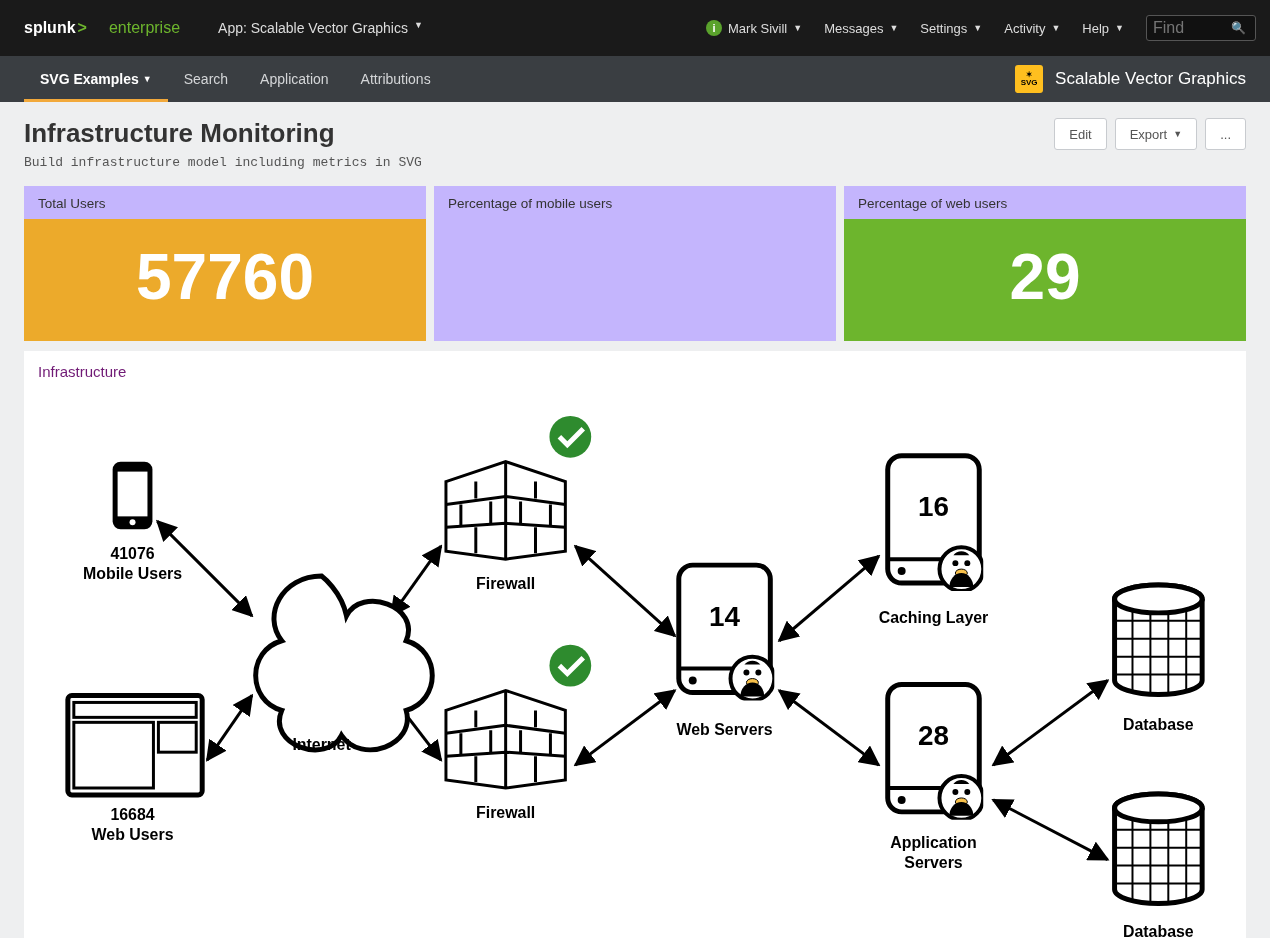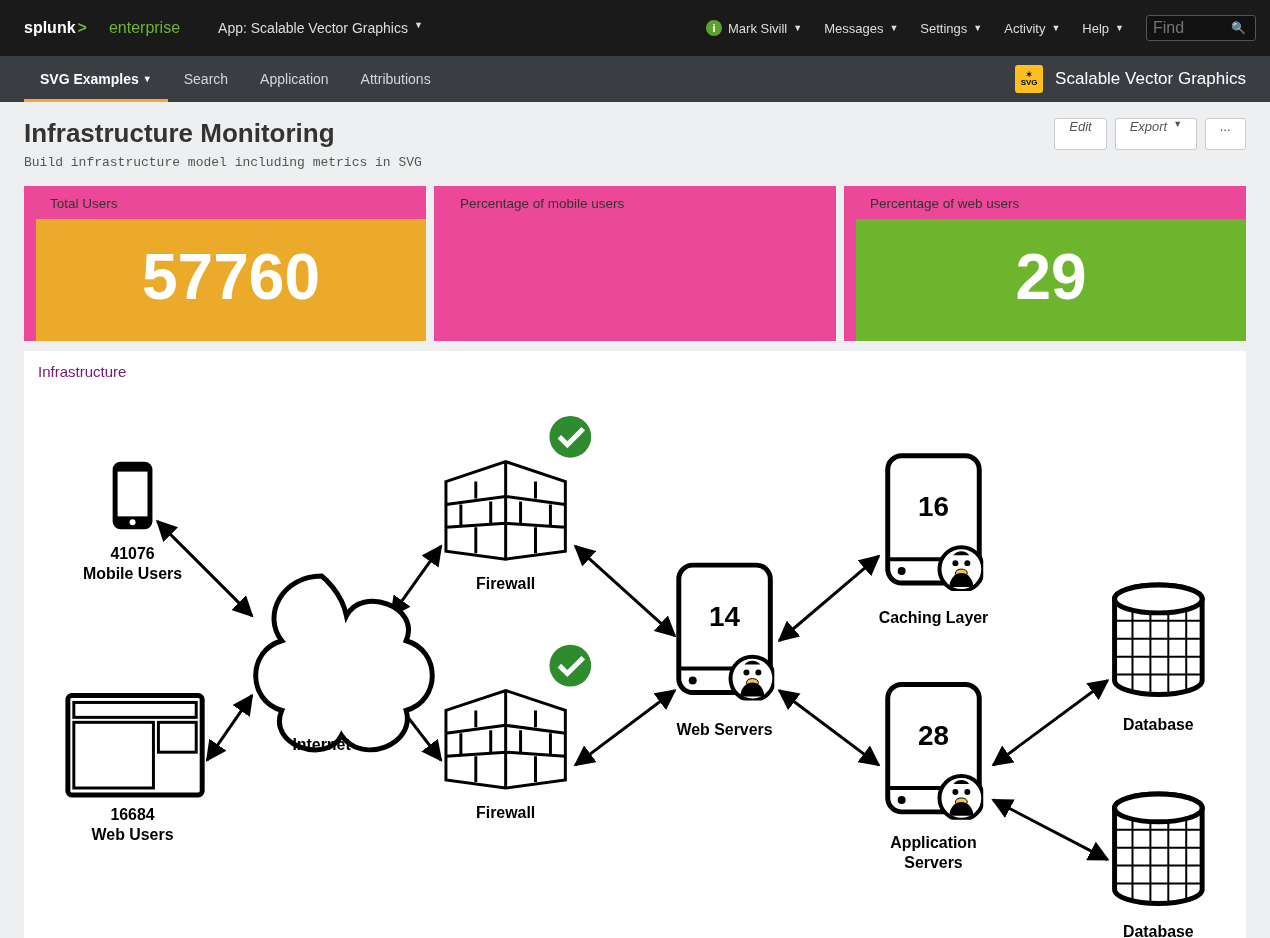--- a/index.html
+++ b/index.html
@@ -33,25 +33,25 @@
   .svg-badge { width:28px; height:28px; background:#ffbf1f; border-radius:3px;
                display:flex; flex-direction:column; align-items:center; justify-content:center;
                font:700 8px/1 sans-serif; color:#000; }
 
   
   .page-head { padding:16px 24px 0; display:flex; align-items:flex-start; }
   .page-head h1 { font-size:26px; color:#333; font-weight:700; }
   .page-head .sub { font-size:13px; color:#555; margin-top:6px;font-family:Liberation Mono, monospace; }
   .page-head .actions { margin-left:auto; display:flex; gap:8px; }
   .btn { border:1px solid #c8cbcf; background:#fff; border-radius:3px; height:32px;
-         padding:0 14px; font-size:13px; color:#555; display:flex; gap:6px; cursor:pointer;font-style:italic;}
+         padding:0 14px; font-size:13px; color:#555; display:flex; align-items:center; gap:6px; cursor:pointer;}
 
   
   .metrics { display:flex; gap:8px; margin:16px 24px 0; }
-  .tile { flex:1; background:#ec4899;padding-left:12px; }
+  .tile { flex:1; background:#c4b5fd; }
   .tile .lbl { padding:10px 14px 8px; font-size:13.5px; color:#333; }
   .tile .val { color:#fff; text-align:center; font-weight:700; font-size:64px;
                line-height:1; padding:26px 0 32px; }
   .val.orange{ background:#ecaa2b; }
   .val.green { background:#6db52d; }
 
   
   .panel { background:#fff; margin:10px 24px 24px; padding:12px 14px 24px; }
   .panel .lbl { font-size:15px; color:#701a75; margin-bottom:12px; }
   .diagram { width:100%; }

